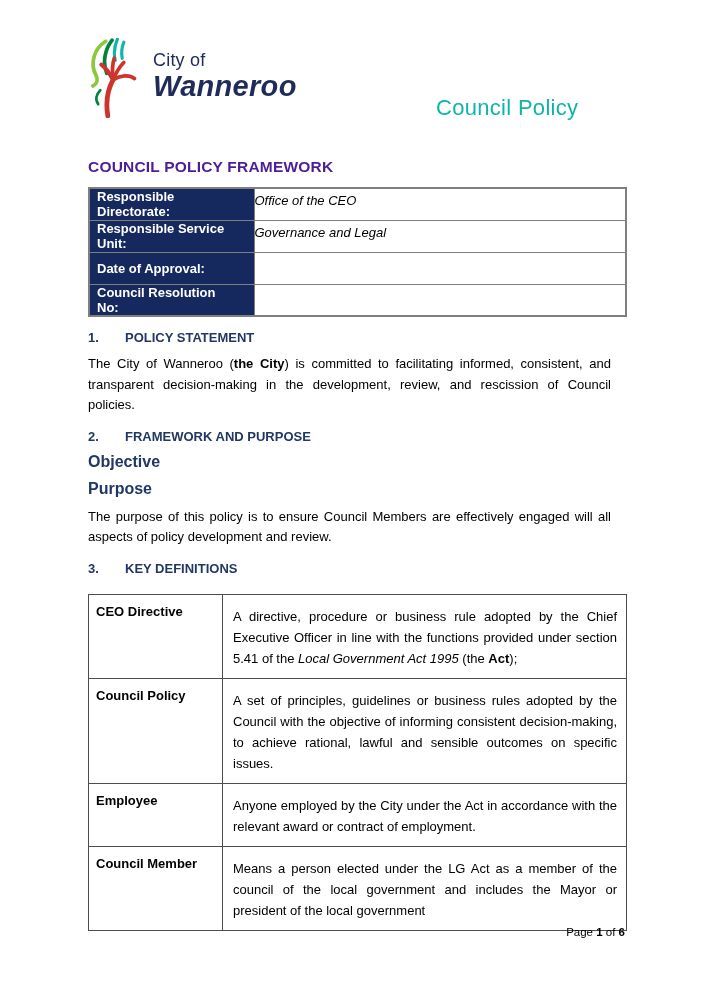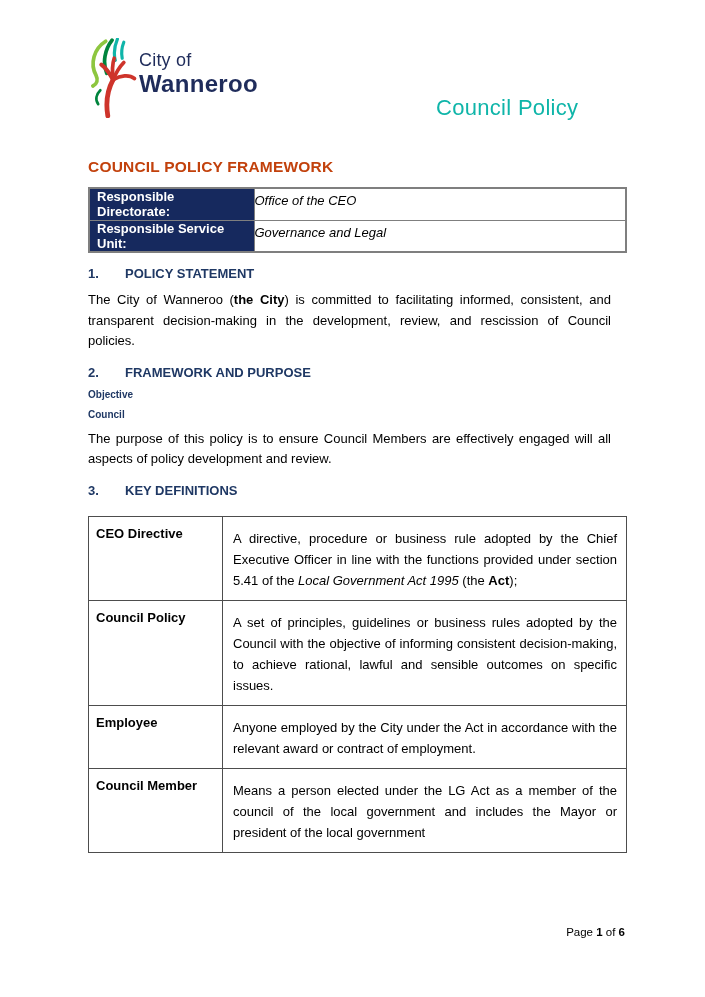--- a/index.html
+++ b/index.html
@@ -9,47 +9,47 @@
     font-family:"Liberation Sans", sans-serif;
     color:#000;
     position:relative;
     overflow:hidden;
   }
   .page { position:relative; width:705px; height:997px; background:#fff; }
 
   
   .logo { position:absolute; left:84px; top:38px; display:flex; align-items:flex-start; }
   .logo-glyph { width:54px; height:80px; flex:0 0 auto; }
-  .logo-text { margin-left:1px; margin-top:13px; color:#1F2C5B; line-height:1; }
+  .logo-text { margin-left:15px; margin-top:13px; color:#1F2C5B; line-height:1; }
   .logo-cityof { display:block; font-size:18px; font-weight:400; letter-spacing:.2px; }
-  .logo-wanneroo { display:block; font-size:24px; font-weight:800; letter-spacing:.3px; margin-top:3px; }
+  .logo-wanneroo { display:block; font-size:29px; font-weight:800; letter-spacing:.3px; margin-top:3px;font-style:italic; }
 
   .doc-type {
     position:absolute; left:436px; top:95px;
     font-size:22px; color:#0FB5A9; letter-spacing:.3px;
   }
 
   
   main { position:absolute; left:88px; top:158px; width:539px; }
 
-  h1.title { font-size:15.5px; font-weight:700; color:#c2410c; letter-spacing:.2px; margin:0 0 11px 0; }
+  h1.title { font-size:15.5px; font-weight:700; color:#4c1d95; letter-spacing:.2px; margin:0 0 11px 0; }
 
   table.info { width:100%; border-collapse:collapse; border:2px solid #7f7f7f; }
   table.info td { border:1px solid #7f7f7f; height:32px; font-size:13px; vertical-align:middle; }
   table.info td.lbl {
     background:#16295E; color:#fff; font-weight:700;
     width:165px; padding:0 16px 0 7px;
   }
   table.info td.val { padding:4px 8px 10px 0; vertical-align:top; }
   .i { font-style:italic; }
   .b { font-weight:700; }
 
   h2.sec { display:flex; font-size:13px; font-weight:700; color:#1F3864; margin:13px 0 9px 0; }
   h2.sec .num { width:37px; flex:0 0 auto; }
-  h3.sub { font-size:10px; font-weight:700; color:#1F3864; margin:6px 0 9px 0; }
+  h3.sub { font-size:16px; font-weight:700; color:#1F3864; margin:6px 0 9px 0; }
 
   p.body { font-size:13px; line-height:20.5px; text-align:justify; margin:0 16px 9px 0; }
 
   table.defs { width:100%; border-collapse:collapse; margin-top:18px; }
   table.defs td { border:1px solid #4d4d4d; font-size:13px; vertical-align:top; }
   table.defs td.term { width:134px; font-weight:700; padding:9px 6px 9px 7px; }
   table.defs td.def  { padding:11px 9px 9px 10px; line-height:21px; text-align:justify; }
 
   
   .footer {
@@ -90,35 +90,43 @@
     <table class="info">
       <tbody>
         <tr>
           <td class="lbl">Responsible Directorate:</td>
           <td class="val"><span class="i">Office of the CEO</span></td>
         </tr>
         <tr>
           <td class="lbl">Responsible Service Unit:</td>
           <td class="val"><span class="i">Governance and Legal</span></td>
         </tr>
+        <tr>
+          <td class="lbl">Date of Approval:</td>
+          <td class="val"><span class="i"></span></td>
+        </tr>
+        <tr>
+          <td class="lbl">Council Resolution No:</td>
+          <td class="val"><span class="i"></span></td>
+        </tr>
       </tbody>
     </table>
 
     <h2 class="sec">
       <span class="num">1.</span>
       <span>POLICY STATEMENT</span>
     </h2>
     <p class="body"><span>The City of Wanneroo (</span><span class="b">the City</span><span>) is committed to facilitating informed, consistent, and transparent decision-making in the development, review, and rescission of Council policies.</span></p>
 
     <h2 class="sec">
       <span class="num">2.</span>
       <span>FRAMEWORK AND PURPOSE</span>
     </h2>
     <h3 class="sub">Objective</h3>
-    <h3 class="sub">Council</h3>
+    <h3 class="sub">Purpose</h3>
     <p class="body">The purpose of this policy is to ensure Council Members are effectively engaged will all aspects of policy development and review.</p>
 
     <h2 class="sec">
       <span class="num">3.</span>
       <span>KEY DEFINITIONS</span>
     </h2>
 
     <table class="defs">
       <tbody>
         <tr>

